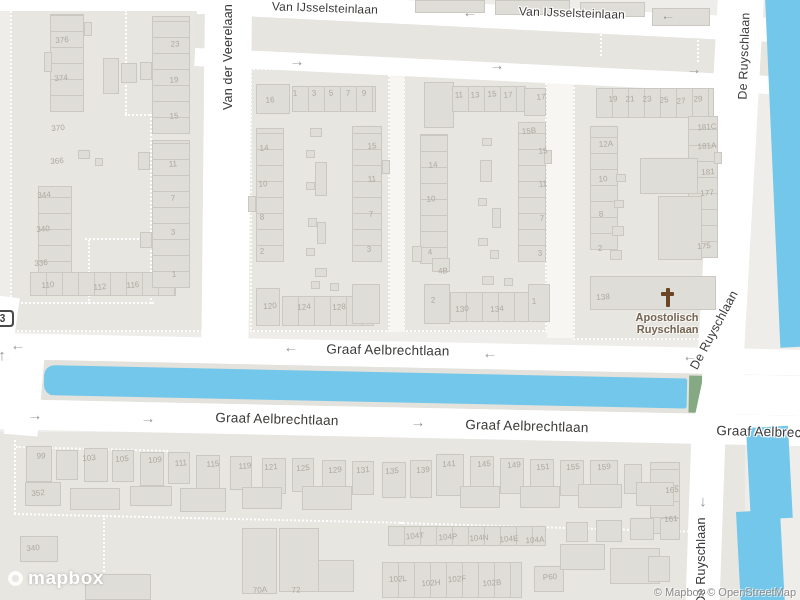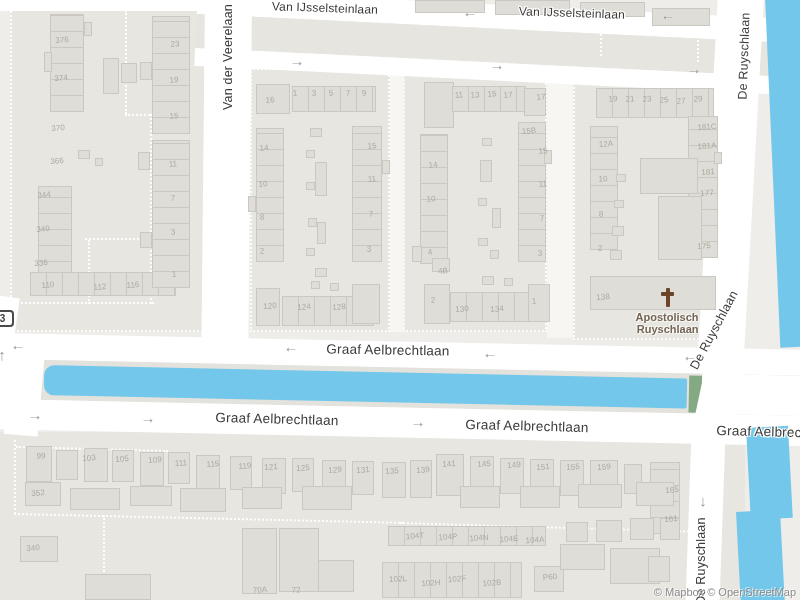--- a/index.html
+++ b/index.html
@@ -365,14 +365,18 @@
   </div>
   <div class="poi-label" style="left:667px;top:311px;">
     <div style="position:static;">Apostolisch</div>
     <div style="position:static;">Ruyschlaan</div>
   </div>
 
   <div id="shield" style="left:-9px;top:310px;">
     <span style="position:static;">3</span>
   </div>
 
+  <div id="mapbox-logo">
+    <span id="mapbox-ring"></span>
+    <span id="mapbox-word">mapbox</span>
+  </div>
   <div id="attribution">© Mapbox © OpenStreetMap</div>
 </div>
 
 </body></html>

